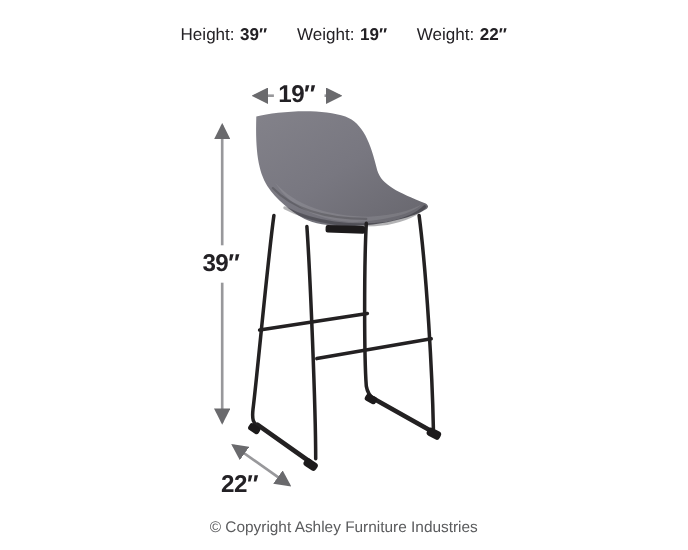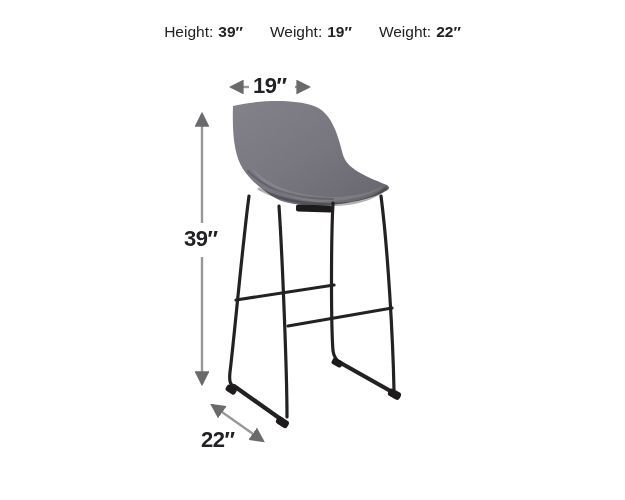--- a/index.html
+++ b/index.html
@@ -125,14 +125,15 @@
       <line class="dim-line" x1="202" y1="257" x2="202" y2="384" marker-end="url(#ah)"></line>
 
       <line class="dim-line" x1="212" y1="405" x2="263" y2="441" marker-start="url(#ah)" marker-end="url(#ah)"></line>
     </g>
   </svg>
 
   <div class="dim-label width">19″</div>
   <div class="dim-label height">39″</div>
   <div class="dim-label depth">22″</div>
 
+  <div class="copyright">© Copyright Ashley Furniture Industries</div>
 
 </div>
 
 </body></html>

